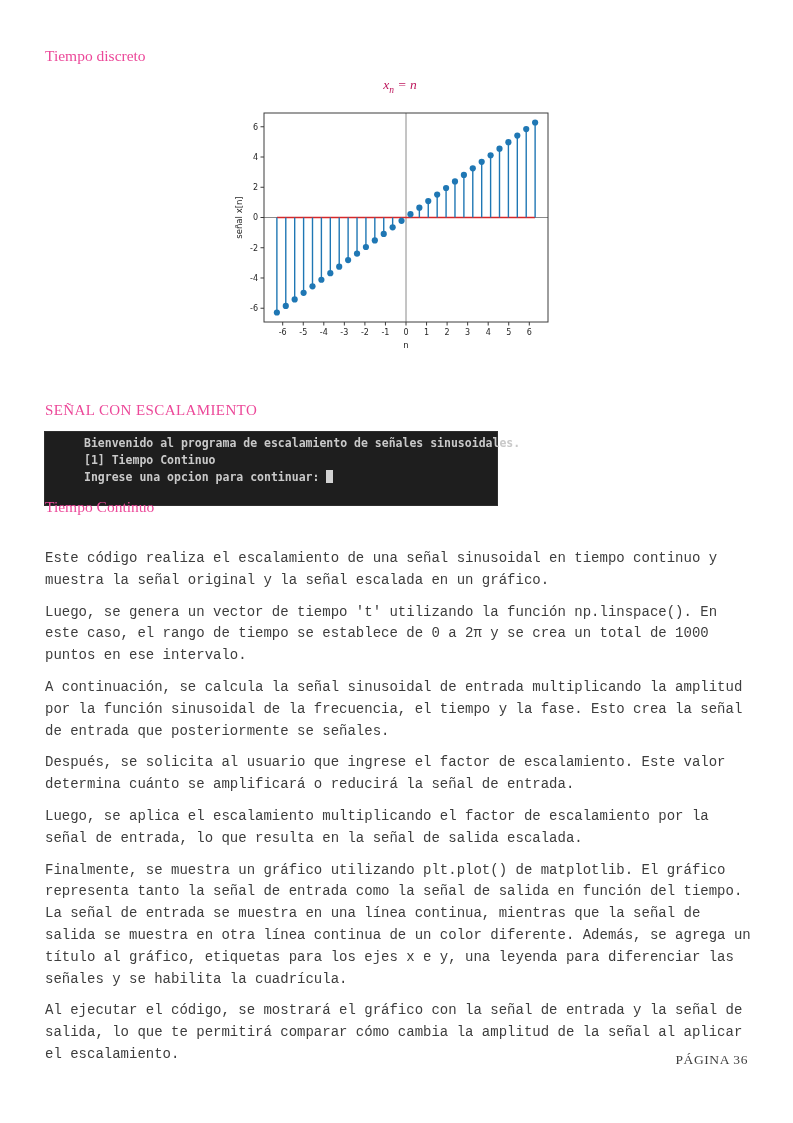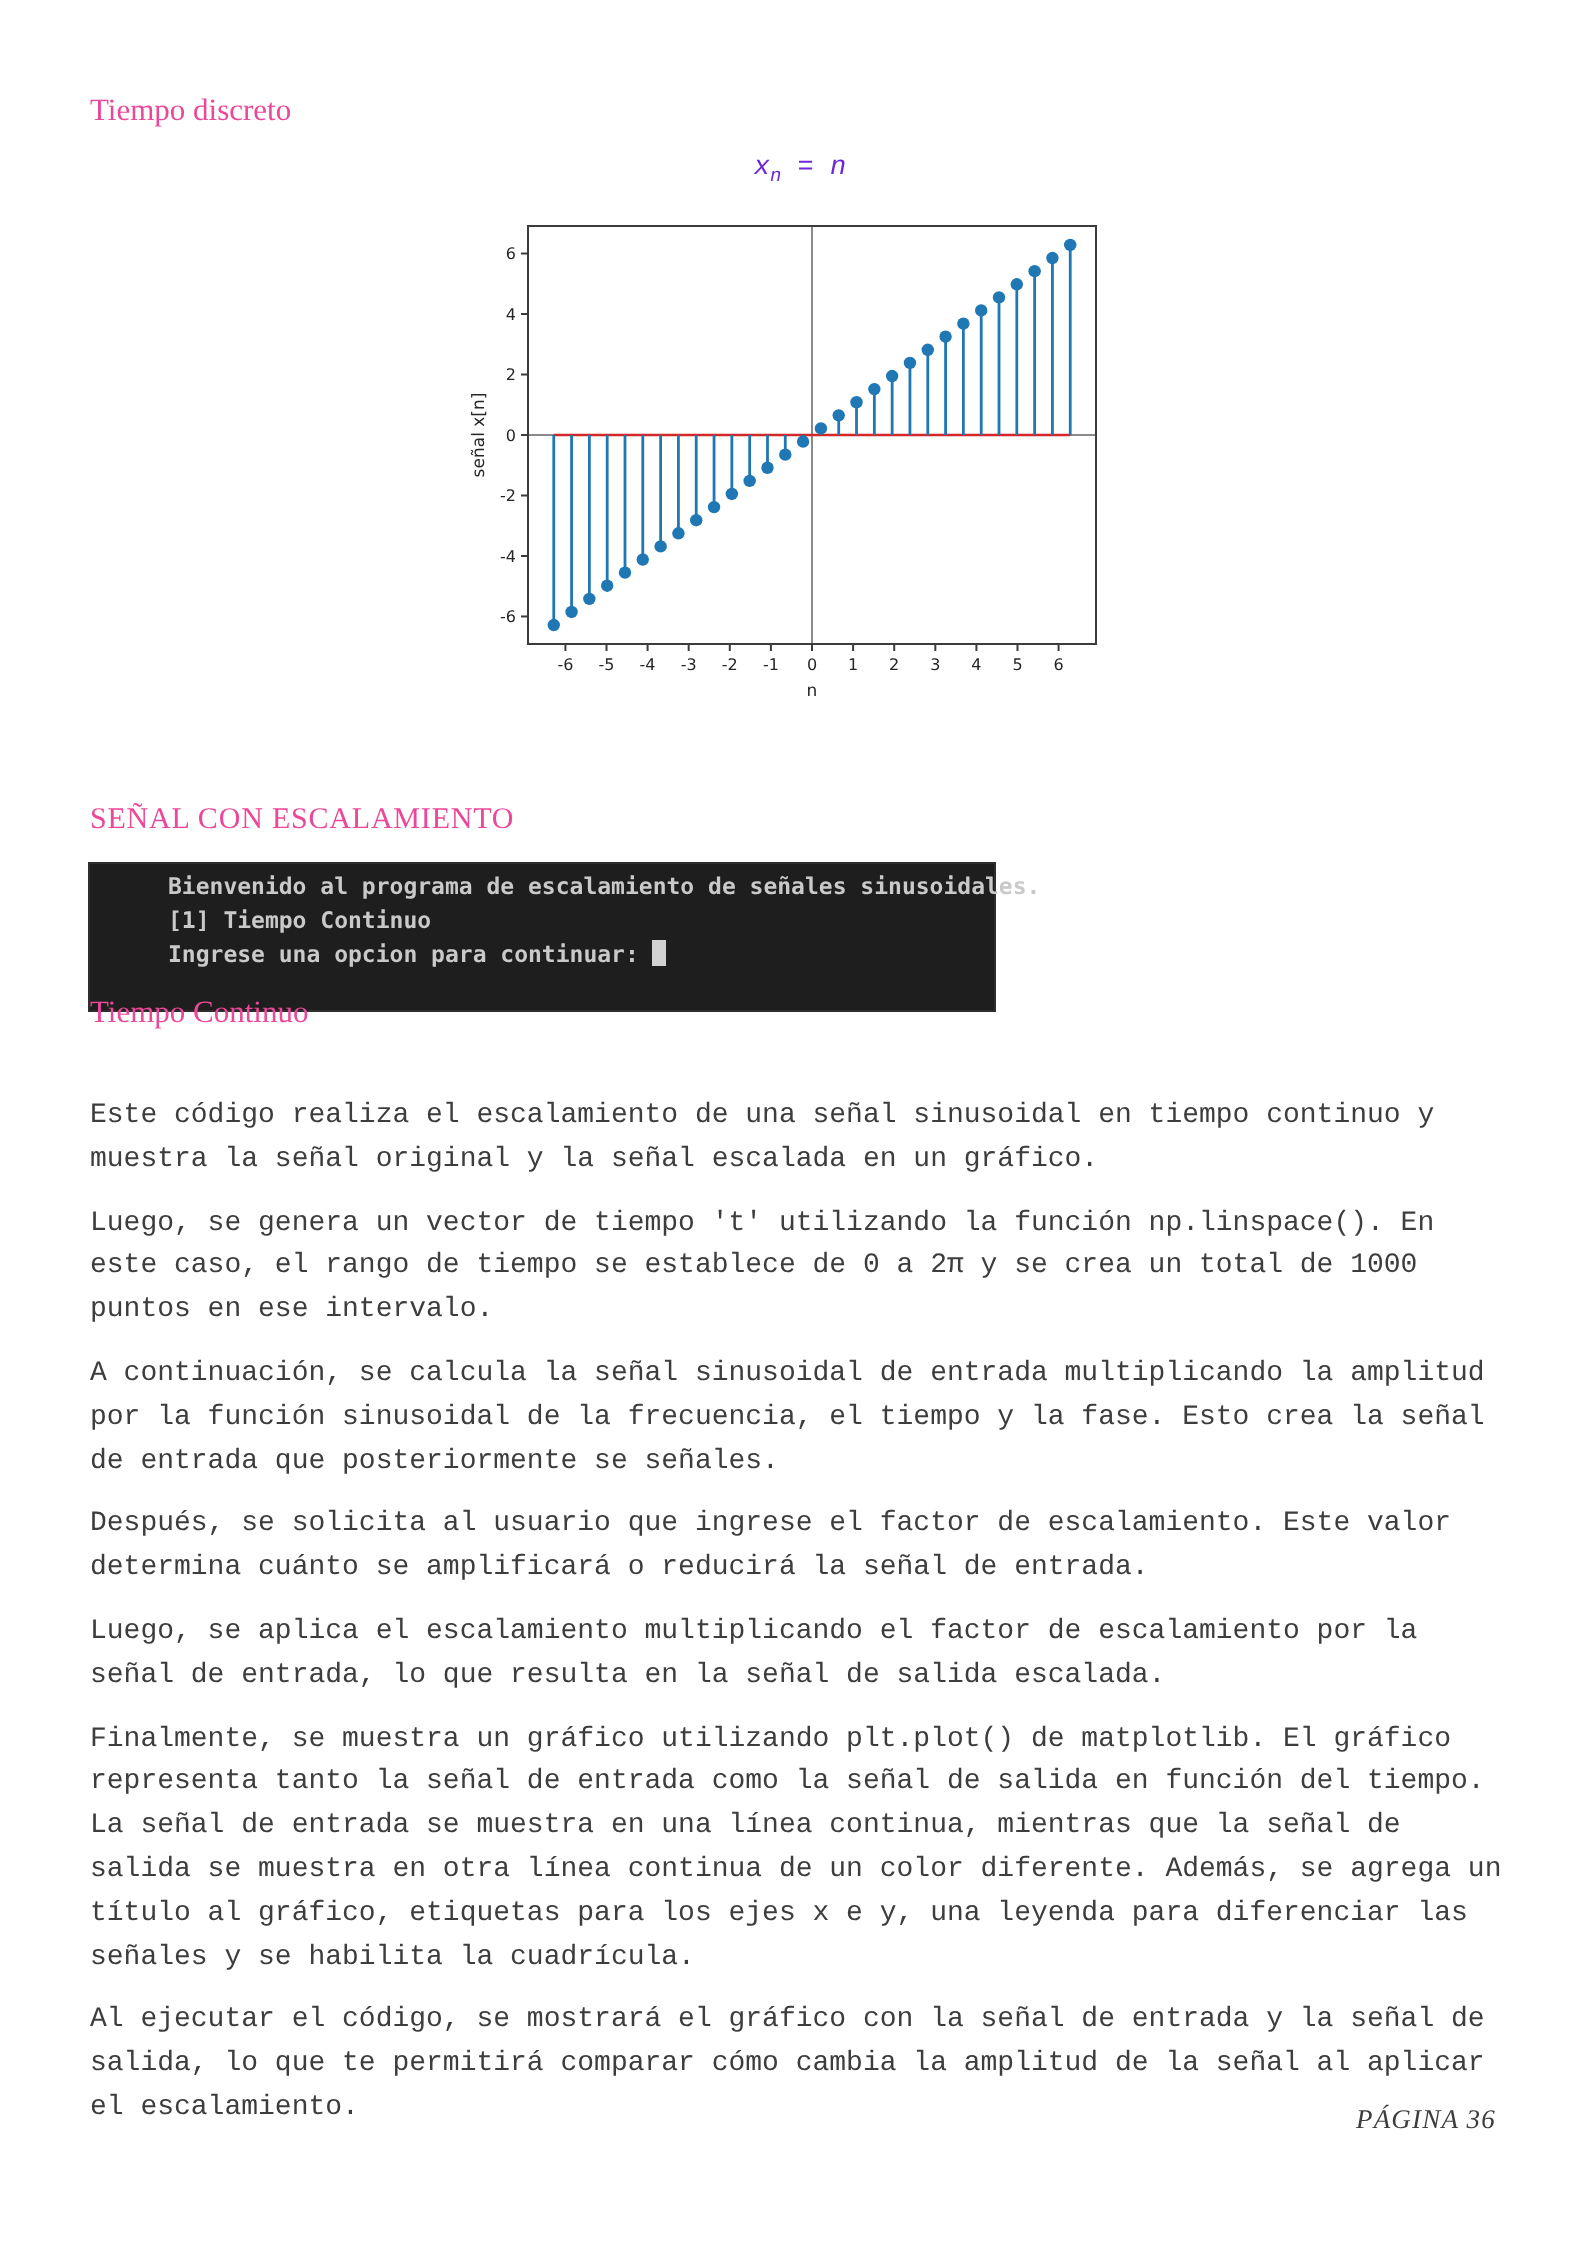--- a/index.html
+++ b/index.html
@@ -11,21 +11,21 @@
     position:absolute;left:45px;margin:0;font-weight:normal;
     color:#ec4899;font-size:15.5px;font-family:"Liberation Serif", serif;
   }
   #h-discreto{top:47px;}
   #h-senal{top:402px;font-size:15px;letter-spacing:0.4px;}
   #h-continuo{top:498px;}
 
   .figure{position:absolute;left:230px;top:76px;width:340px;height:278px;}
   .fig-title{
     position:absolute;top:1px;left:0;width:100%;text-align:center;
-    font-size:13.5px;font-style:italic;font-family:Liberation Mono, monospace;color:#6d28d9;
+    font-size:13.5px;font-style:italic;font-family:Liberation Serif, serif;color:#be185d;
   }
   .fig-title sub{font-size:9.5px;font-style:italic;}
   #chart-svg{position:absolute;left:0;top:0;}
   .tick{font:8px "DejaVu Sans", sans-serif;fill:#262626;}
   .axlabel{font:8.5px "DejaVu Sans", sans-serif;fill:#262626;}
 
   .terminal{
     position:absolute;left:44px;top:431px;width:454px;height:75px;
     background:#1e1e1e;box-sizing:border-box;padding:3px 0 0 6px;
     font-family:"DejaVu Sans Mono", monospace;font-weight:bold;
@@ -35,21 +35,21 @@
   .cursor{display:inline-block;width:7px;height:13px;background:#d2d2d2;vertical-align:-2px;}
 
   .content{
     position:absolute;left:45px;top:548px;width:708px;
     color:#3d3d3d;font-size:14px;line-height:21.8px;text-align:left;
   }
   .content p{margin:0 0 10px 0;font-family:Liberation Mono, monospace;}
 
   .footer{
     position:absolute;right:45px;top:1052px;
-    font-size:13.5px;color:#3d3d3d;letter-spacing:0.6px;font-style:italic;
+    font-size:13.5px;color:#3d3d3d;letter-spacing:0.6px;
   }
 </style>
 </head>
 <body>
 
 <div class="page">
 
   <h2 class="heading" id="h-discreto">Tiempo discreto</h2>
 
   <div class="figure">

